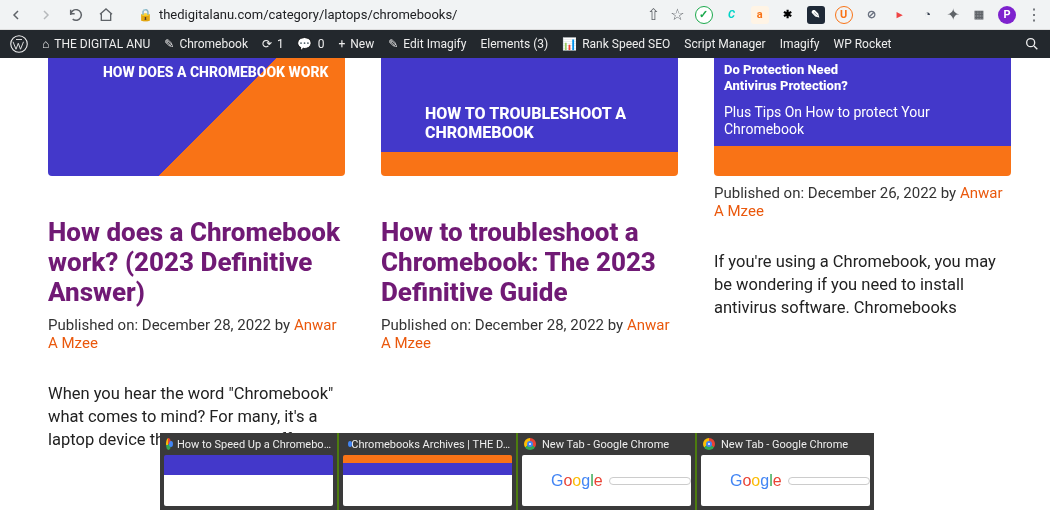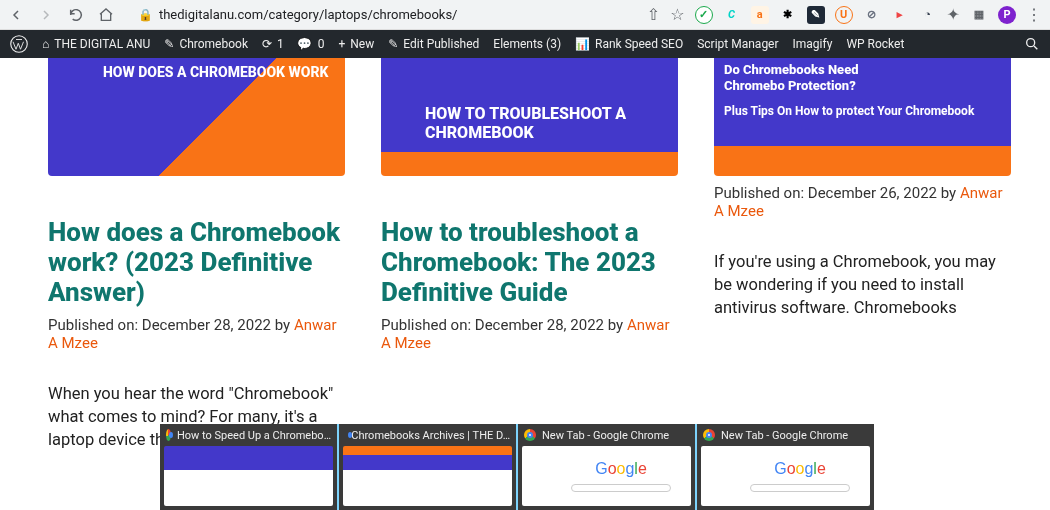--- a/index.html
+++ b/index.html
@@ -23,34 +23,34 @@
 
   
   .content { display: flex; gap: 36px; padding: 0 48px; height: calc(100% - 58px); overflow: hidden; }
   .post-card { flex: 0 0 297px; display: flex; flex-direction: column; }
   .thumb { width: 297px; height: 118px; border-radius: 0 0 4px 4px; overflow: hidden; position: relative; }
   .thumb1 { background: linear-gradient(135deg, #4338ca 55%, #f97316 55%); }
   .thumb2 { background: linear-gradient(180deg, #4338ca 80%, #f97316 80%); }
   .thumb3 { background: linear-gradient(180deg, #4338ca 75%, #f97316 75%); }
   .thumb-label { position: absolute; color:#fff; font-weight: 800; line-height: 1.2; }
 
-  .post-title { margin-top: 42px; font-size: 26px; font-weight: 800; color: #0f766e; line-height: 1.15; cursor: pointer; }
+  .post-title { margin-top: 42px; font-size: 26px; font-weight: 800; color: #701a75; line-height: 1.15; cursor: pointer; }
   .post-meta { margin-top: 8px; font-size: 15px; color: #333; }
   .post-meta .author { color: #ea580c; }
   .post-excerpt { margin-top: 30px; font-size: 16.5px; color: #222; line-height: 1.4; }
 
   
-  .taskbar { position: absolute; left: 160px; bottom: 0; height: 86px; display: flex; gap: 2px; background: #7dd3fc; }
+  .taskbar { position: absolute; left: 160px; bottom: 0; height: 77px; display: flex; gap: 2px; background: #4d7c0f; }
   .task-item { width: 177px; background: #3a3a3a; display: flex; flex-direction: column; }
   .task-head { height: 22px; display: flex; align-items: center; gap: 6px; padding: 0 6px; color: #eee; font-size: 11px; white-space: nowrap; overflow: hidden; }
   .task-preview { flex: 1; background: #fff; margin: 0 4px 4px 4px; border-radius: 2px; display: flex; align-items: center; justify-content: center; font-size: 14px; color: #555;}
   .chrome-ico { width: 12px; height: 12px; border-radius: 50%; background: conic-gradient(#ea4335 0 120deg, #34a853 120deg 240deg, #fbbc05 240deg 360deg); position: relative; }
   .chrome-ico::after { content:''; position:absolute; inset: 3px; background:#fff; border-radius:50%; border: 2px solid #4285f4; }
 
-  .google-prev { display:flex; flex-direction:column; align-items:center; gap:6px;padding-left:29px; }
+  .google-prev { display:flex; flex-direction:row; align-items:center; gap:6px;padding-left:29px; }
   .google-logo { font-family: Arial; font-size: 16px; }
   .google-logo span:nth-child(1){color:#4285f4;} .google-logo span:nth-child(2){color:#ea4335;} .google-logo span:nth-child(3){color:#fbbc05;} .google-logo span:nth-child(4){color:#4285f4;} .google-logo span:nth-child(5){color:#34a853;} .google-logo span:nth-child(6){color:#ea4335;}
   .google-search { width: 100px; height: 8px; border: 1px solid #ccc; border-radius: 8px; }
 
   svg { display: block; }
 </style>
 </head>
 <body>
 
 <div class="browser-bar">
@@ -121,21 +121,21 @@
   <span class="wp-item">
     <span>💬</span>
     <span>0</span>
   </span>
   <span class="wp-item">
     <span>+</span>
     <span>New</span>
   </span>
   <span class="wp-item">
     <span>✎</span>
-    <span>Edit Published</span>
+    <span>Edit Imagify</span>
   </span>
   <span class="wp-item">Elements (3)</span>
   <span class="wp-item">
     <span>📊</span>
     <span>Rank Speed SEO</span>
   </span>
   <span class="wp-item">Script Manager</span>
   <span class="wp-item">Imagify</span>
   <span class="wp-item">WP Rocket</span>
   <span class="spacer"></span>
@@ -171,22 +171,22 @@
     <div class="post-meta">
       <span>Published on:</span>
       <span>December 28, 2022</span>
       <span>by</span>
       <a class="author">Anwar A Mzee</a>
     </div>
   </article>
 
   <article class="post-card">
     <div class="thumb thumb3">
-      <div class="thumb-label" style="top:4px;left:10px;font-size:13px;max-width:160px">Do Chromebooks Need Chromebo Protection?</div>
-      <div class="thumb-label" style="top:46px;left:10px;font-size:12px;font-weight:700">Plus Tips On How to protect Your Chromebook</div>
+      <div class="thumb-label" style="top:4px;left:10px;font-size:13px;max-width:160px">Do Protection Need Antivirus Protection?</div>
+      <div class="thumb-label" style="top:46px;left:10px;font-size:14px;font-weight:400">Plus Tips On How to protect Your Chromebook</div>
     </div>
     <div class="post-meta">
       <span>Published on:</span>
       <span>December 26, 2022</span>
       <span>by</span>
       <a class="author">Anwar A Mzee</a>
     </div>
     <p class="post-excerpt">If you're using a Chromebook, you may be wondering if you need to install antivirus software. Chromebooks</p>
   </article>
 

